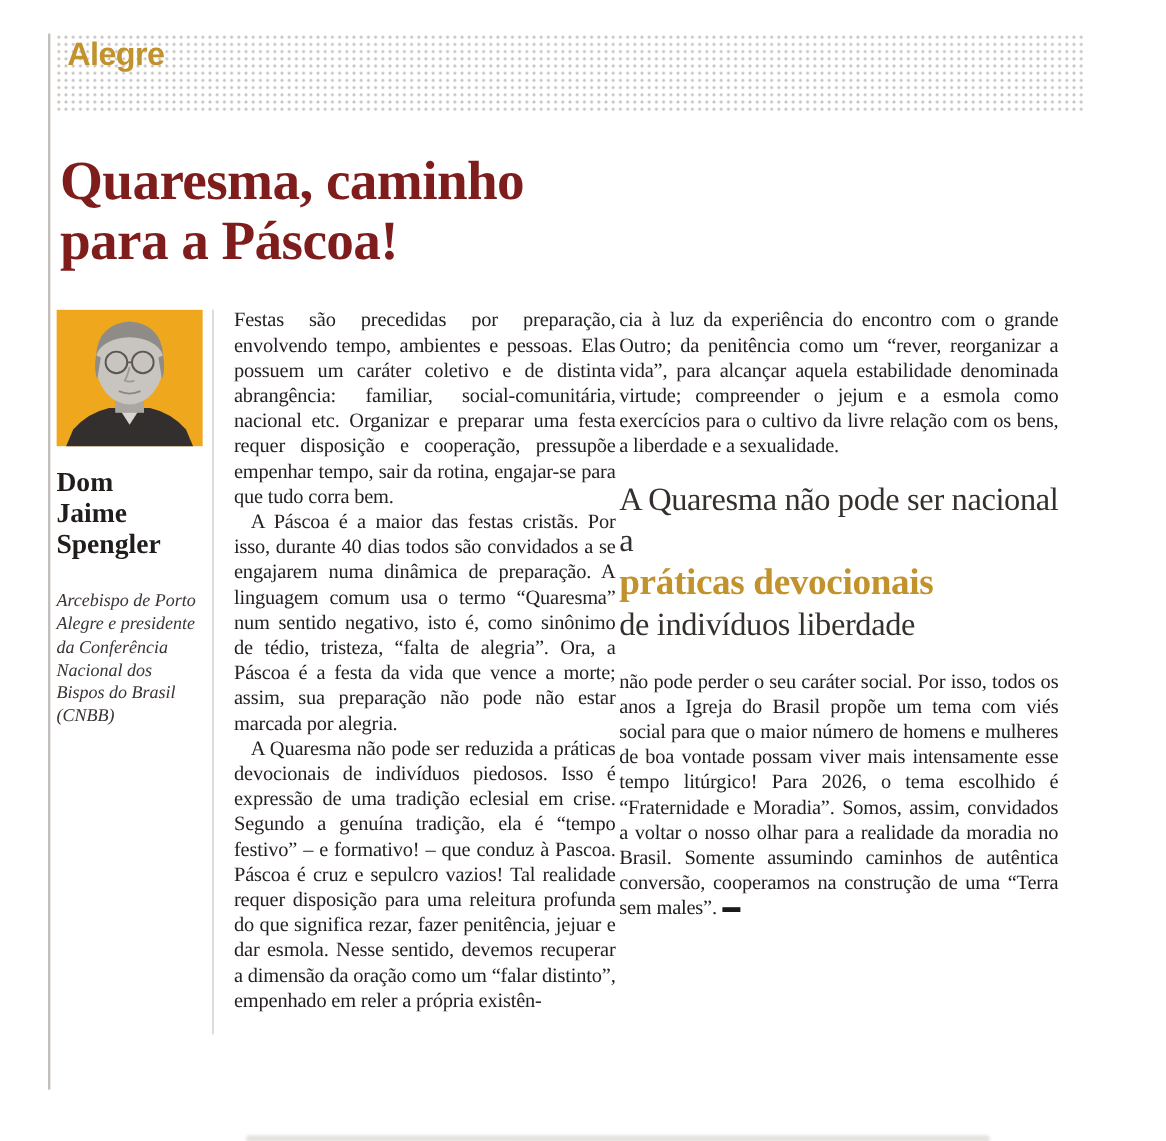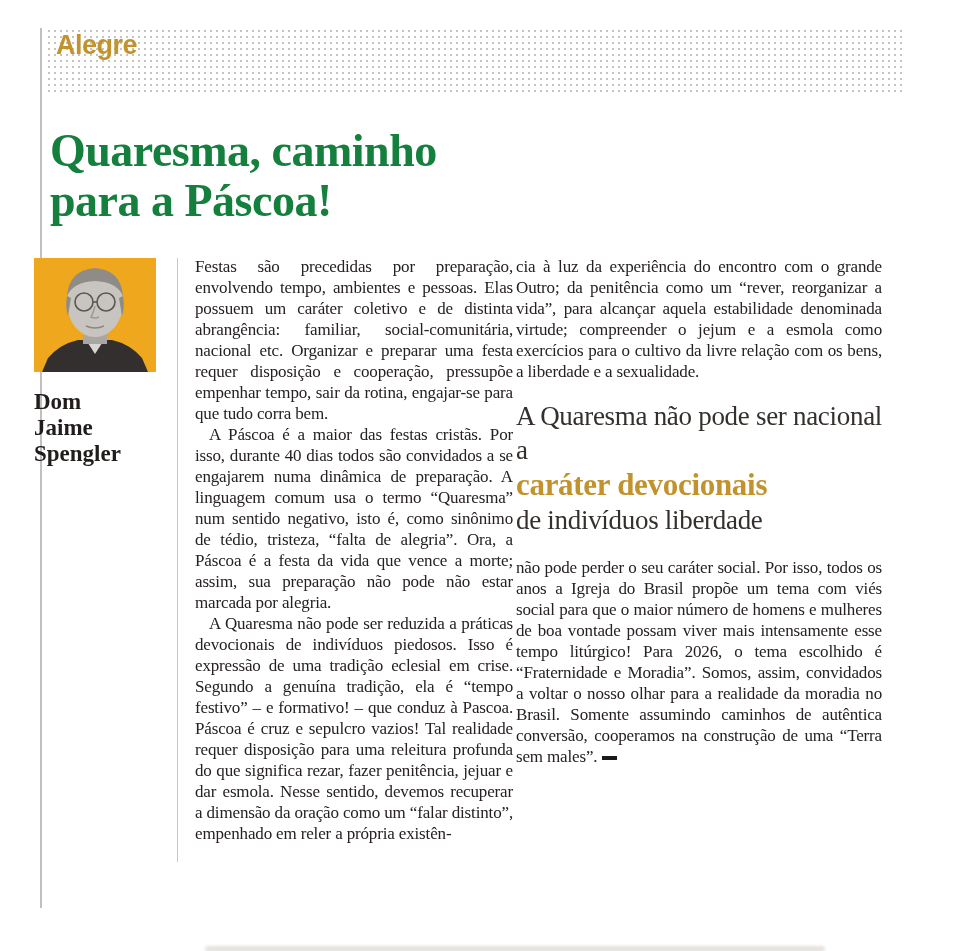--- a/index.html
+++ b/index.html
@@ -9,25 +9,25 @@
   
   .left-rule { position:absolute; left:40px; top:28px; width:2px; height:880px; background:#c2bfbc; }
   .dot-band  { position:absolute; left:46px; top:28px; width:858px; height:67px;
                background-image: radial-gradient(circle, #c6c3c0 1.1px, transparent 1.3px);
                background-size:6px 6px; }
   .section-label { position:absolute; left:56px; top:30px;
                font-family:"Liberation Sans", sans-serif; font-weight:bold; font-size:27px;
                letter-spacing:-0.5px; }
 
   .page-title { position:absolute; left:50px; top:126px; width:470px;
-               font-size:46px; line-height:1.08; font-weight:600; color:#15803d;
+               font-size:46px; line-height:1.08; font-weight:600; color:#7f1d1d;
                letter-spacing:-0.5px; }
 
   
-  .sidebar { position:absolute; left:34px; top:258px; width:122px; }
+  .sidebar { position:absolute; left:47px; top:258px; width:122px; }
   .author-photo { width:122px; height:114px; display:block; }
   .author-name  { margin-top:17px; font-size:23px; font-weight:bold; line-height:1.12;
                   color:#211d1c; width:110px; }
   .author-bio   { margin-top:26px; font-style:italic; font-size:15px; line-height:1.28;
                   color:#3a3534; width:118px; }
   .sidebar-rule { position:absolute; left:177px; top:258px; width:1px; height:604px; background:#c9c6c3; }
 
   
   .col { position:absolute; top:256px; font-size:17px; line-height:21px;
          text-align:justify; letter-spacing:-0.15px; }
@@ -73,34 +73,35 @@
     <path d="M89,38 Q91,50 88,58 L85,40 Z" fill="#8f8c88"></path>
 
     <circle cx="50" cy="44" r="9" fill="none" stroke="#5b5652" stroke-width="1.6"></circle>
     <circle cx="72" cy="44" r="9" fill="none" stroke="#5b5652" stroke-width="1.6"></circle>
     <line x1="59" y1="44" x2="63" y2="44" stroke="#5b5652" stroke-width="1.6"></line>
 
     <path d="M61,48 Q59,56 57,59 Q61,61 65,59" fill="none" stroke="#9b9793" stroke-width="1.4"></path>
     <path d="M52,68 Q61,72 70,68" fill="none" stroke="#8a8682" stroke-width="1.6"></path>
   </svg>
   <div class="author-name">Dom Jaime Spengler</div>
+  <div class="author-bio">Arcebispo de Porto Alegre e presidente da Conferência Nacional dos Bispos do Brasil (CNBB)</div>
 </div>
 <div class="sidebar-rule"></div>
 
 <div class="col col-1">
   <p>Festas são precedidas por preparação, envolvendo tempo, ambientes e pessoas. Elas possuem um caráter coletivo e de distinta abrangência: familiar, social-comunitária, nacional etc. Organizar e preparar uma festa requer disposição e cooperação, pressupõe empenhar tempo, sair da rotina, engajar-se para que tudo corra bem.</p>
   <p>A Páscoa é a maior das festas cristãs. Por isso, durante 40 dias todos são convidados a se engajarem numa dinâmica de preparação. A linguagem comum usa o termo “Quaresma” num sentido negativo, isto é, como sinônimo de tédio, tristeza, “falta de alegria”. Ora, a Páscoa é a festa da vida que vence a morte; assim, sua preparação não pode não estar marcada por alegria.</p>
   <p>A Quaresma não pode ser reduzida a práticas devocionais de indivíduos piedosos. Isso é expressão de uma tradição eclesial em crise. Segundo a genuína tradição, ela é “tempo festivo” – e formativo! – que conduz à Pascoa. Páscoa é cruz e sepulcro vazios! Tal realidade requer disposição para uma releitura profunda do que significa rezar, fazer penitência, jejuar e dar esmola. Nesse sentido, devemos recuperar a dimensão da oração como um “falar distinto”, empenhado em reler a própria existên-</p>
 </div>
 
 <div class="col col-2">
   <p>cia à luz da experiência do encontro com o grande Outro; da penitência como um “rever, reorganizar a vida”, para alcançar aquela estabilidade denominada virtude; compreender o jejum e a esmola como exercícios para o cultivo da livre relação com os bens, a liberdade e a sexualidade.</p>
 
   <div class="pullquote">
     <p class="pq-line">A Quaresma não pode ser nacional a</p>
-    <p class="pq-highlight" style="color: rgb(194, 146, 45);">caráter devocionais</p>
+    <p class="pq-highlight" style="color: rgb(194, 146, 45);">práticas devocionais</p>
     <p class="pq-line">de indivíduos liberdade</p>
   </div>
 
   <p><span>não pode perder o seu caráter social. Por isso, todos os anos a Igreja do Brasil propõe um tema com viés social para que o maior número de homens e mulheres de boa vontade possam viver mais intensamente esse tempo litúrgico! Para 2026, o tema escolhido é “Fraternidade e Moradia”. Somos, assim, convidados a voltar o nosso olhar para a realidade da moradia no Brasil. Somente assumindo caminhos de autêntica conversão, cooperamos na construção de uma “Terra sem males”.</span><span class="end-mark"></span></p>
 </div>
 
 <div class="bottom-cutoff"></div>
 
 </body></html>

